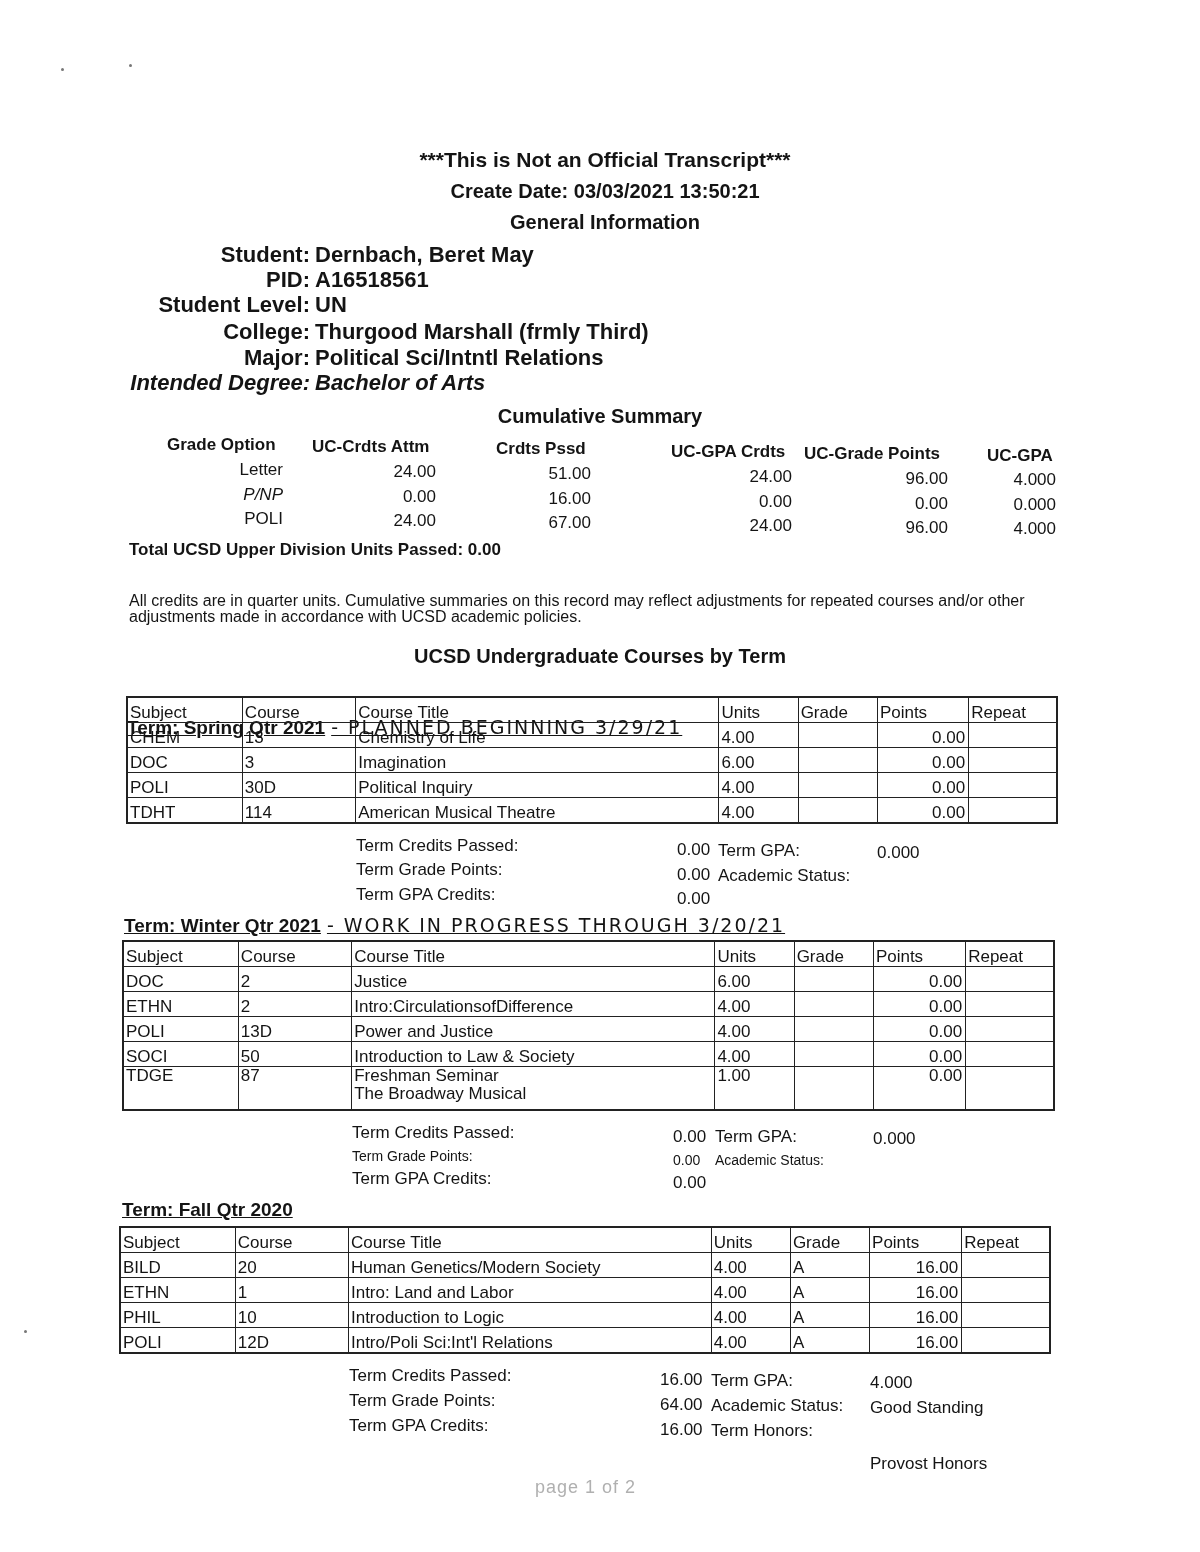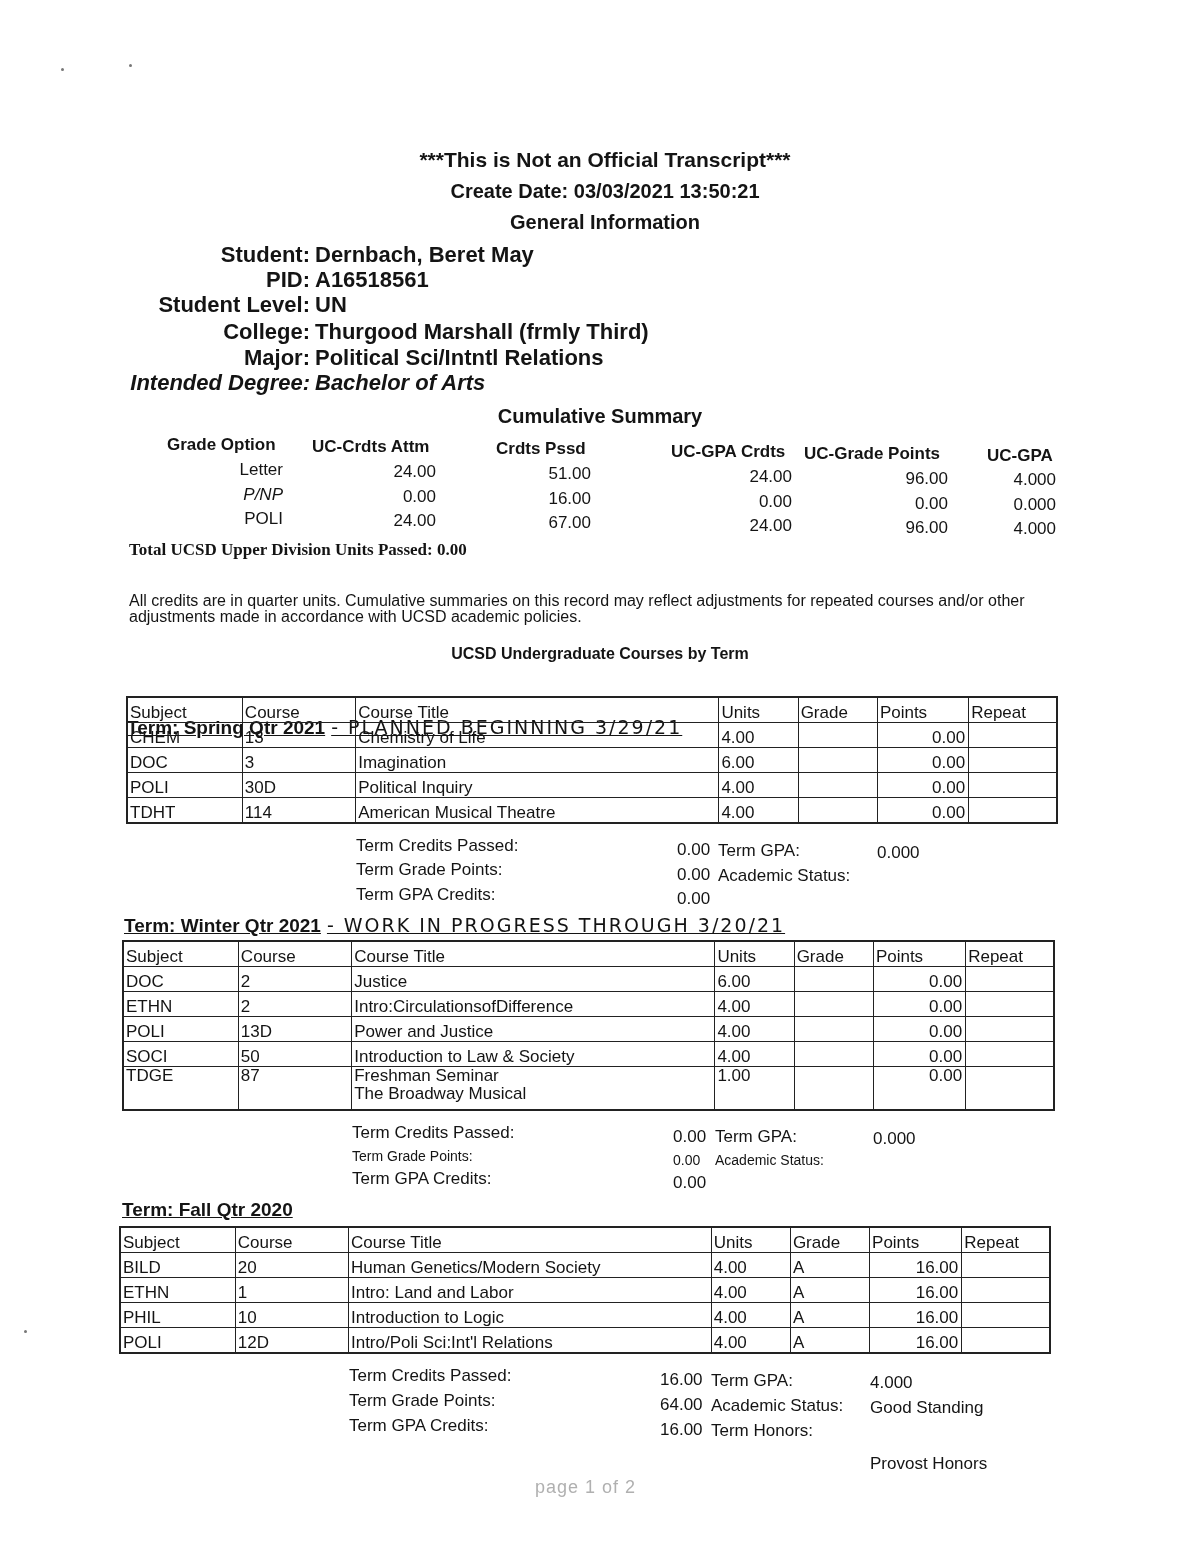--- a/index.html
+++ b/index.html
@@ -14,24 +14,24 @@
   .title2 { top: 180px; left: 300px; width: 610px; font-size: 20px; }
   .title3 { top: 211px; left: 300px; width: 610px; font-size: 20px; }
 
   .info-row { position: absolute; left: 0; width: 800px; height: 26px; font-size: 22px; font-weight: bold; }
   .info-row .lbl { position: absolute; right: 490px; text-align: right; white-space: nowrap; }
   .info-row .val { position: absolute; left: 315px; white-space: nowrap; }
 
   .cum-title { top: 405px; left: 300px; width: 600px; font-size: 20px; }
   .cum-hdr { position: absolute; font-size: 17px; font-weight: bold; white-space: nowrap; }
   .cum-cell { position: absolute; font-size: 17px; text-align: right; white-space: nowrap; }
-  .upper-div { top: 540px; left: 129px; font-size: 17px; font-weight: bold; font-family: Liberation Serif, serif; }
+  .upper-div { top: 540px; left: 129px; font-size: 17px; font-weight: bold; }
 
   .note { top: 593px; left: 129px; width: 920px; font-size: 16px; line-height: 16px; }
-  .courses-title { top: 645px; left: 300px; width: 600px; font-size: 16px; }
+  .courses-title { top: 645px; left: 300px; width: 600px; font-size: 20px; }
 
   .term-head { position: absolute; font-size: 19px; font-weight: bold; white-space: nowrap; }
   .term-head .u { text-decoration: underline; }
   .hand {
     font-family: "DejaVu Sans", sans-serif; font-weight: normal; font-size: 19px;
     letter-spacing: 2px; text-decoration: underline; margin-left: 6px;
   }
 
   table.course-table {
     position: absolute; border-collapse: collapse; font-size: 17px;

